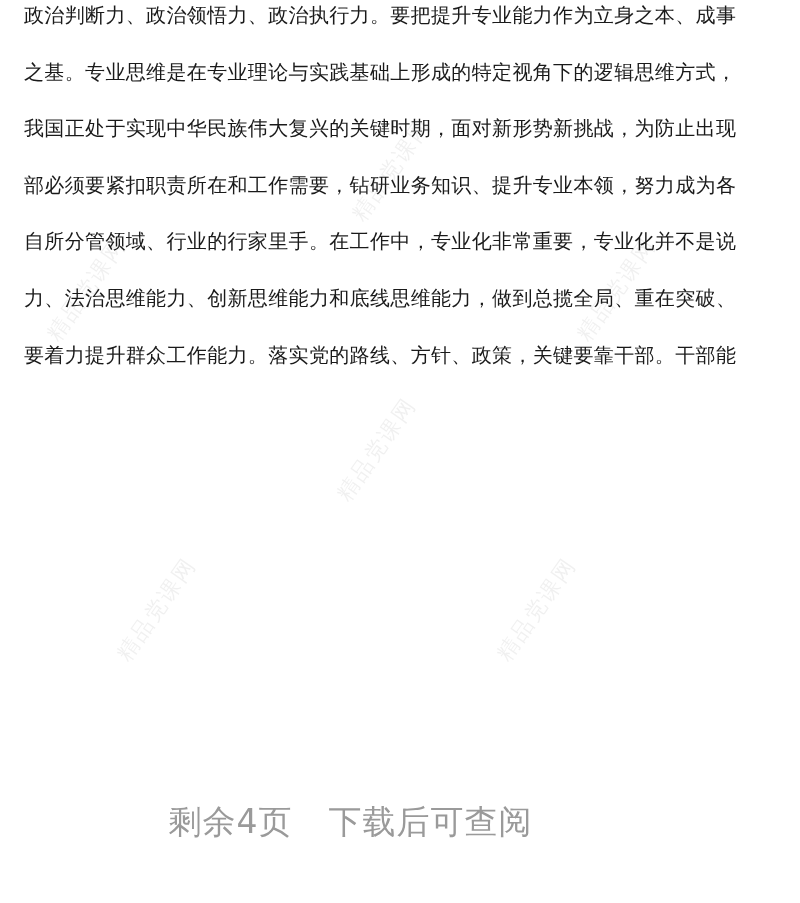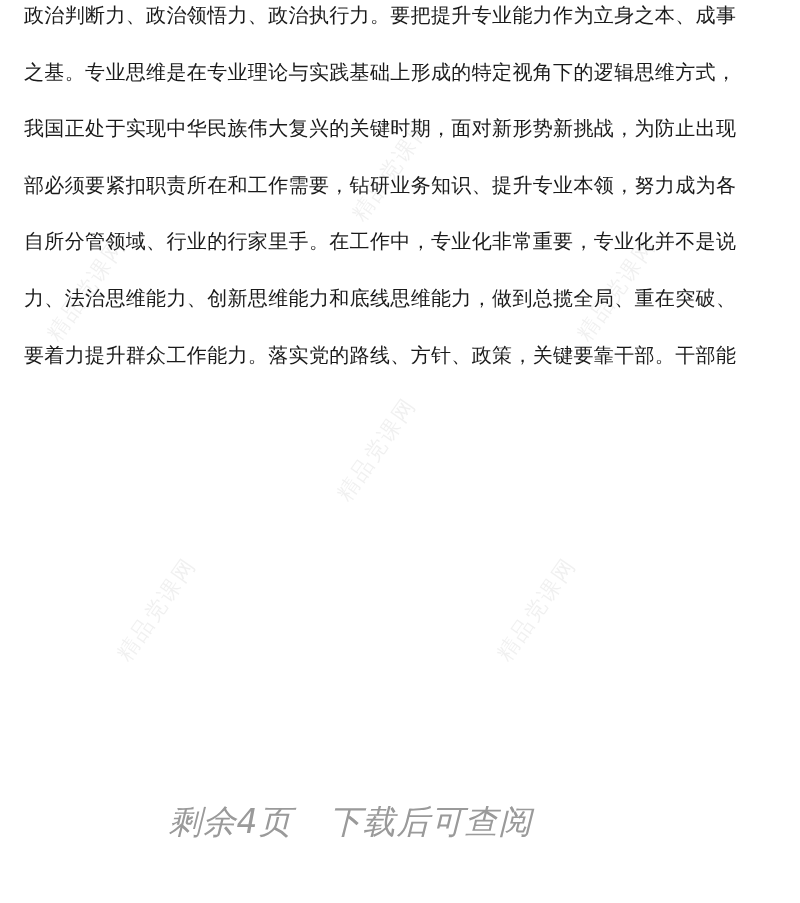--- a/index.html
+++ b/index.html
@@ -6,21 +6,21 @@
     body { width: 800px; height: 903px; position: relative; overflow: hidden;
            font-family: "DejaVu Sans", "Liberation Sans", sans-serif; }
     .page { position: absolute; left: 0; top: 0; width: 800px; height: 903px; overflow: hidden; }
     .lines { position: absolute; left: 24px; top: -13px; width: 760px; }
     .line { height: 56.6px; line-height: 56.6px; font-size: 20px; color: #1a1a1a;
             white-space: nowrap; letter-spacing: 0.35px; }
     .watermarks { position: absolute; left: 0; top: 0; width: 800px; height: 780px; pointer-events: none; }
     .wm { position: absolute; font-size: 22px; color: rgba(0,0,0,0.06); transform: rotate(-55deg);
           transform-origin: left top; white-space: nowrap; letter-spacing: 2px; }
     .more { position: absolute; left: 0; top: 800px; width: 701px; text-align: center;
-            font-size: 33px; color: #9a9a9a; letter-spacing: 1px; font-style: italic; }
+            font-size: 33px; color: #9a9a9a; letter-spacing: 1px; }
     .more span { display: inline-block; }
     .more .gap { width: 36px; }
   </style>
 </head>
 <body>
 
 <div class="page">
   <div class="watermarks">
     <div class="wm" style="left:40px; top:330px;">精品党课网</div>
     <div class="wm" style="left:345px; top:210px;">精品党课网</div>

